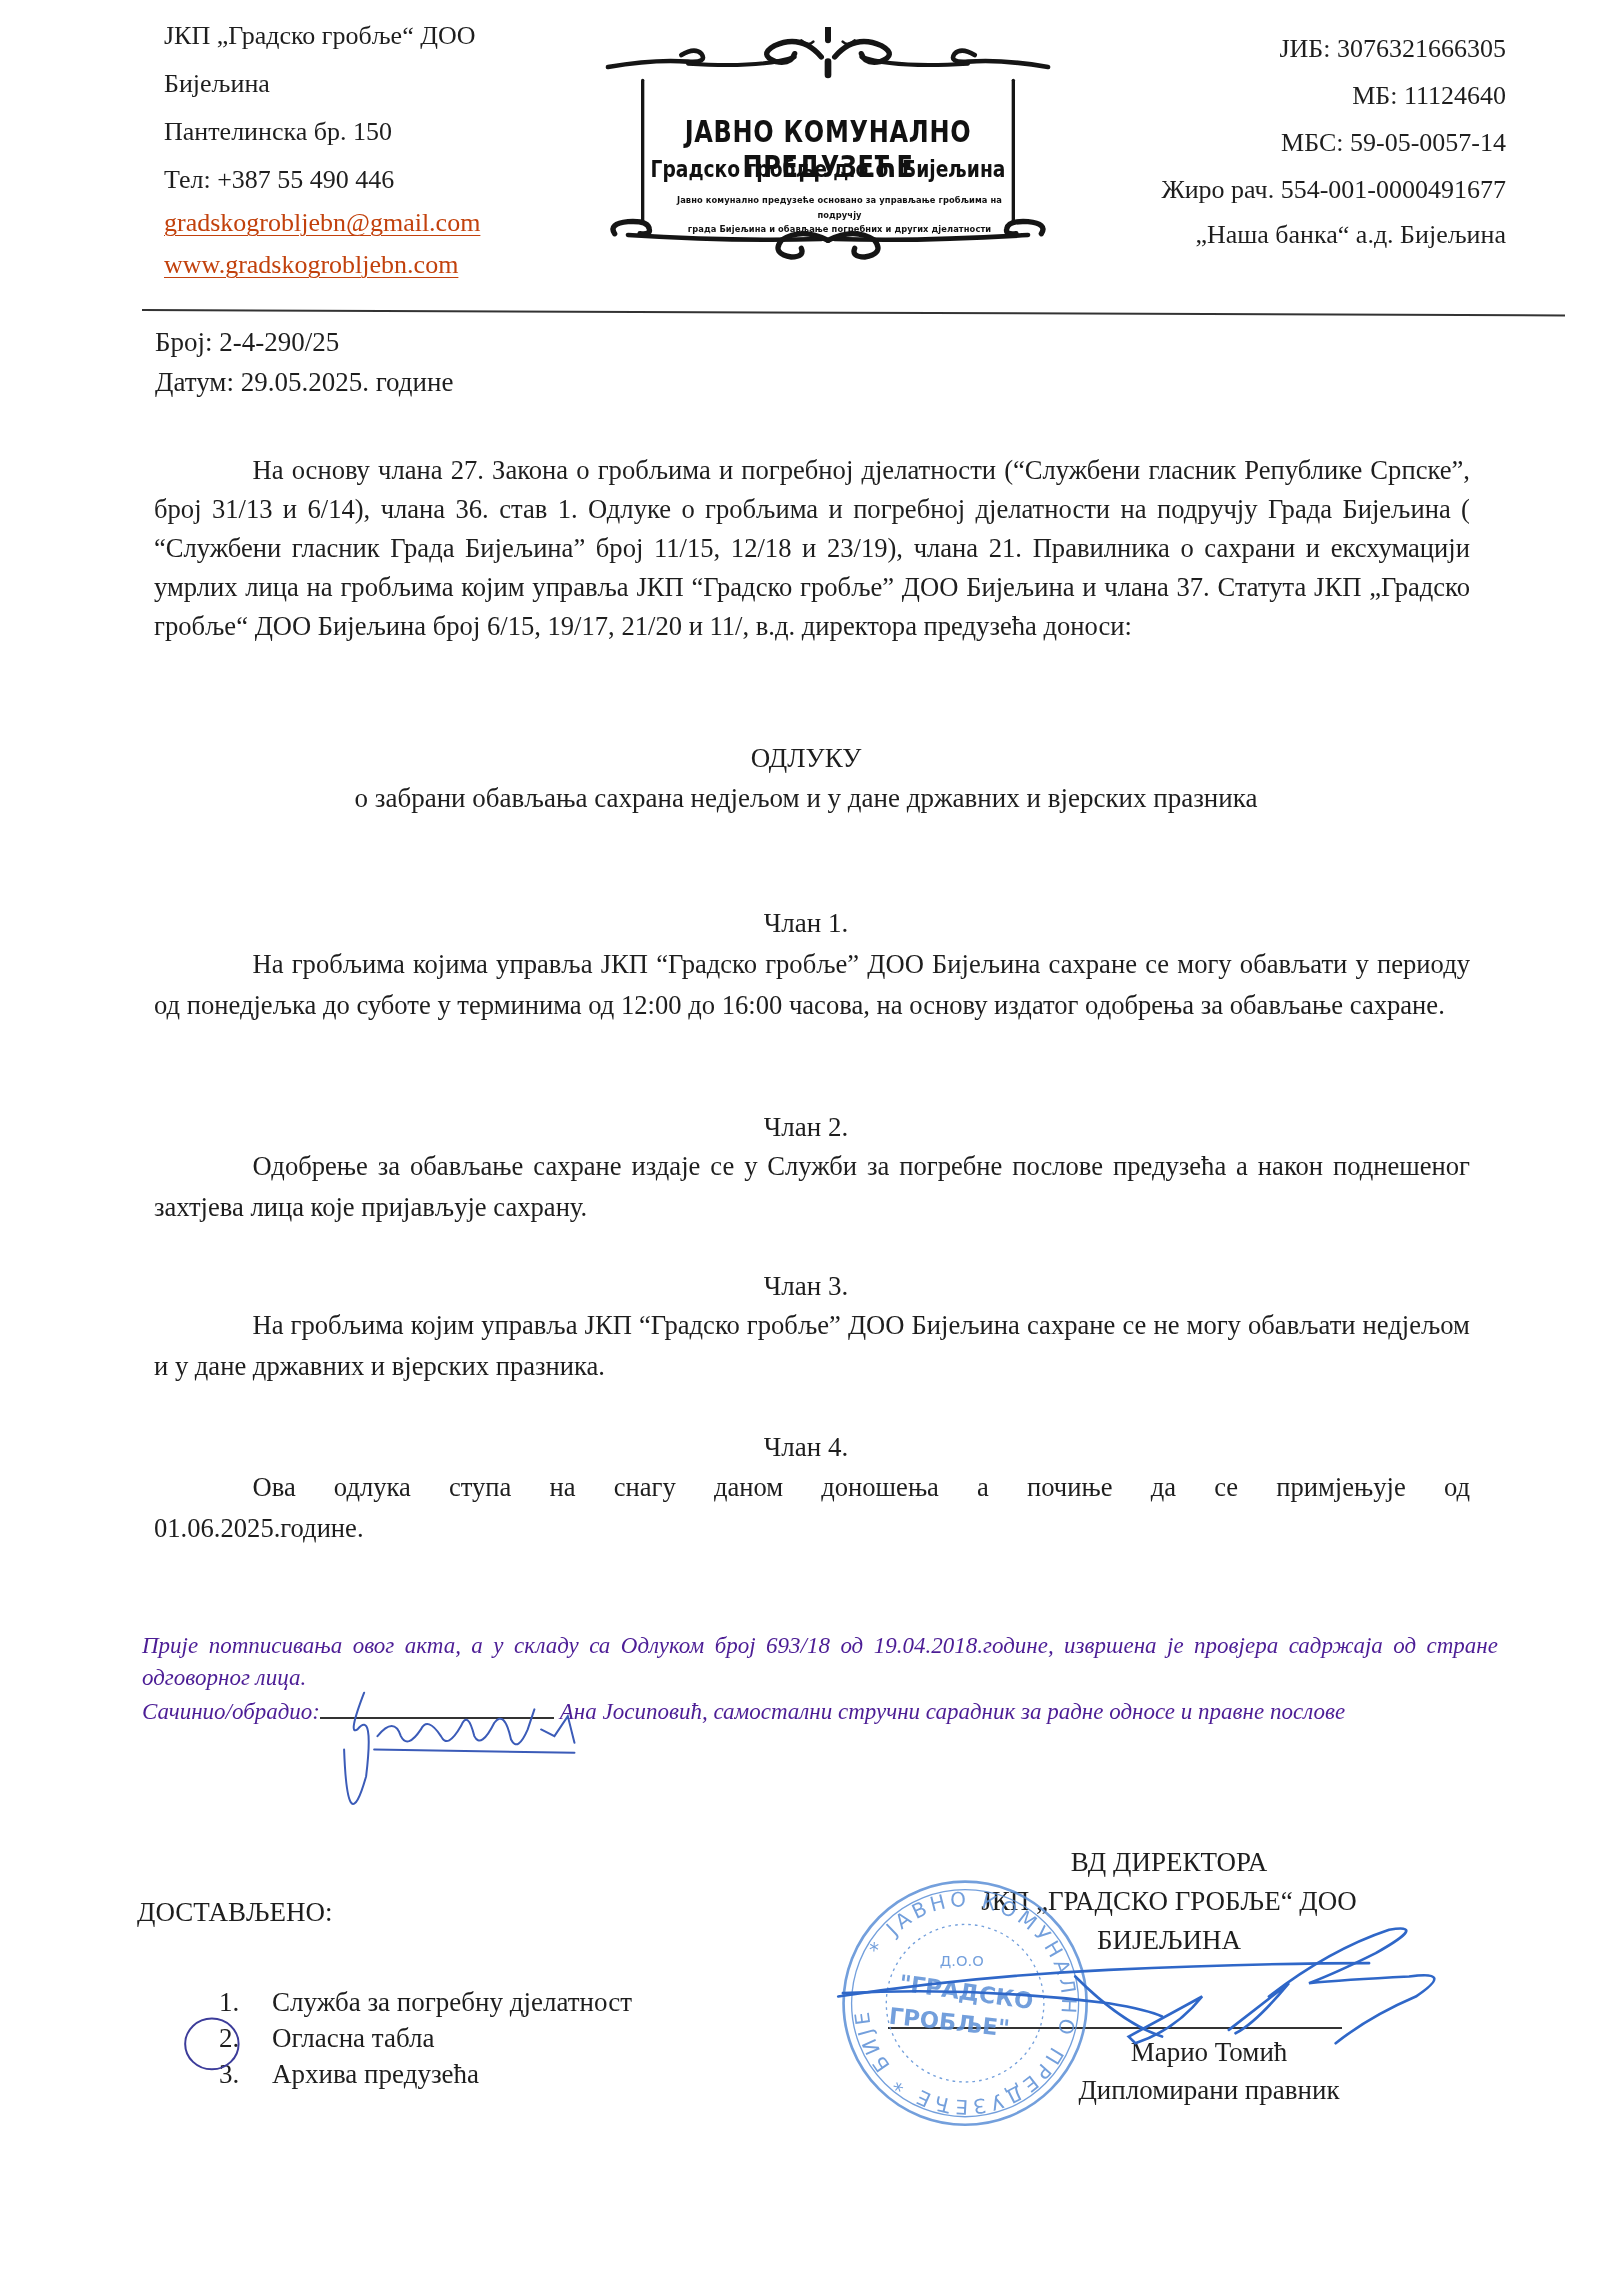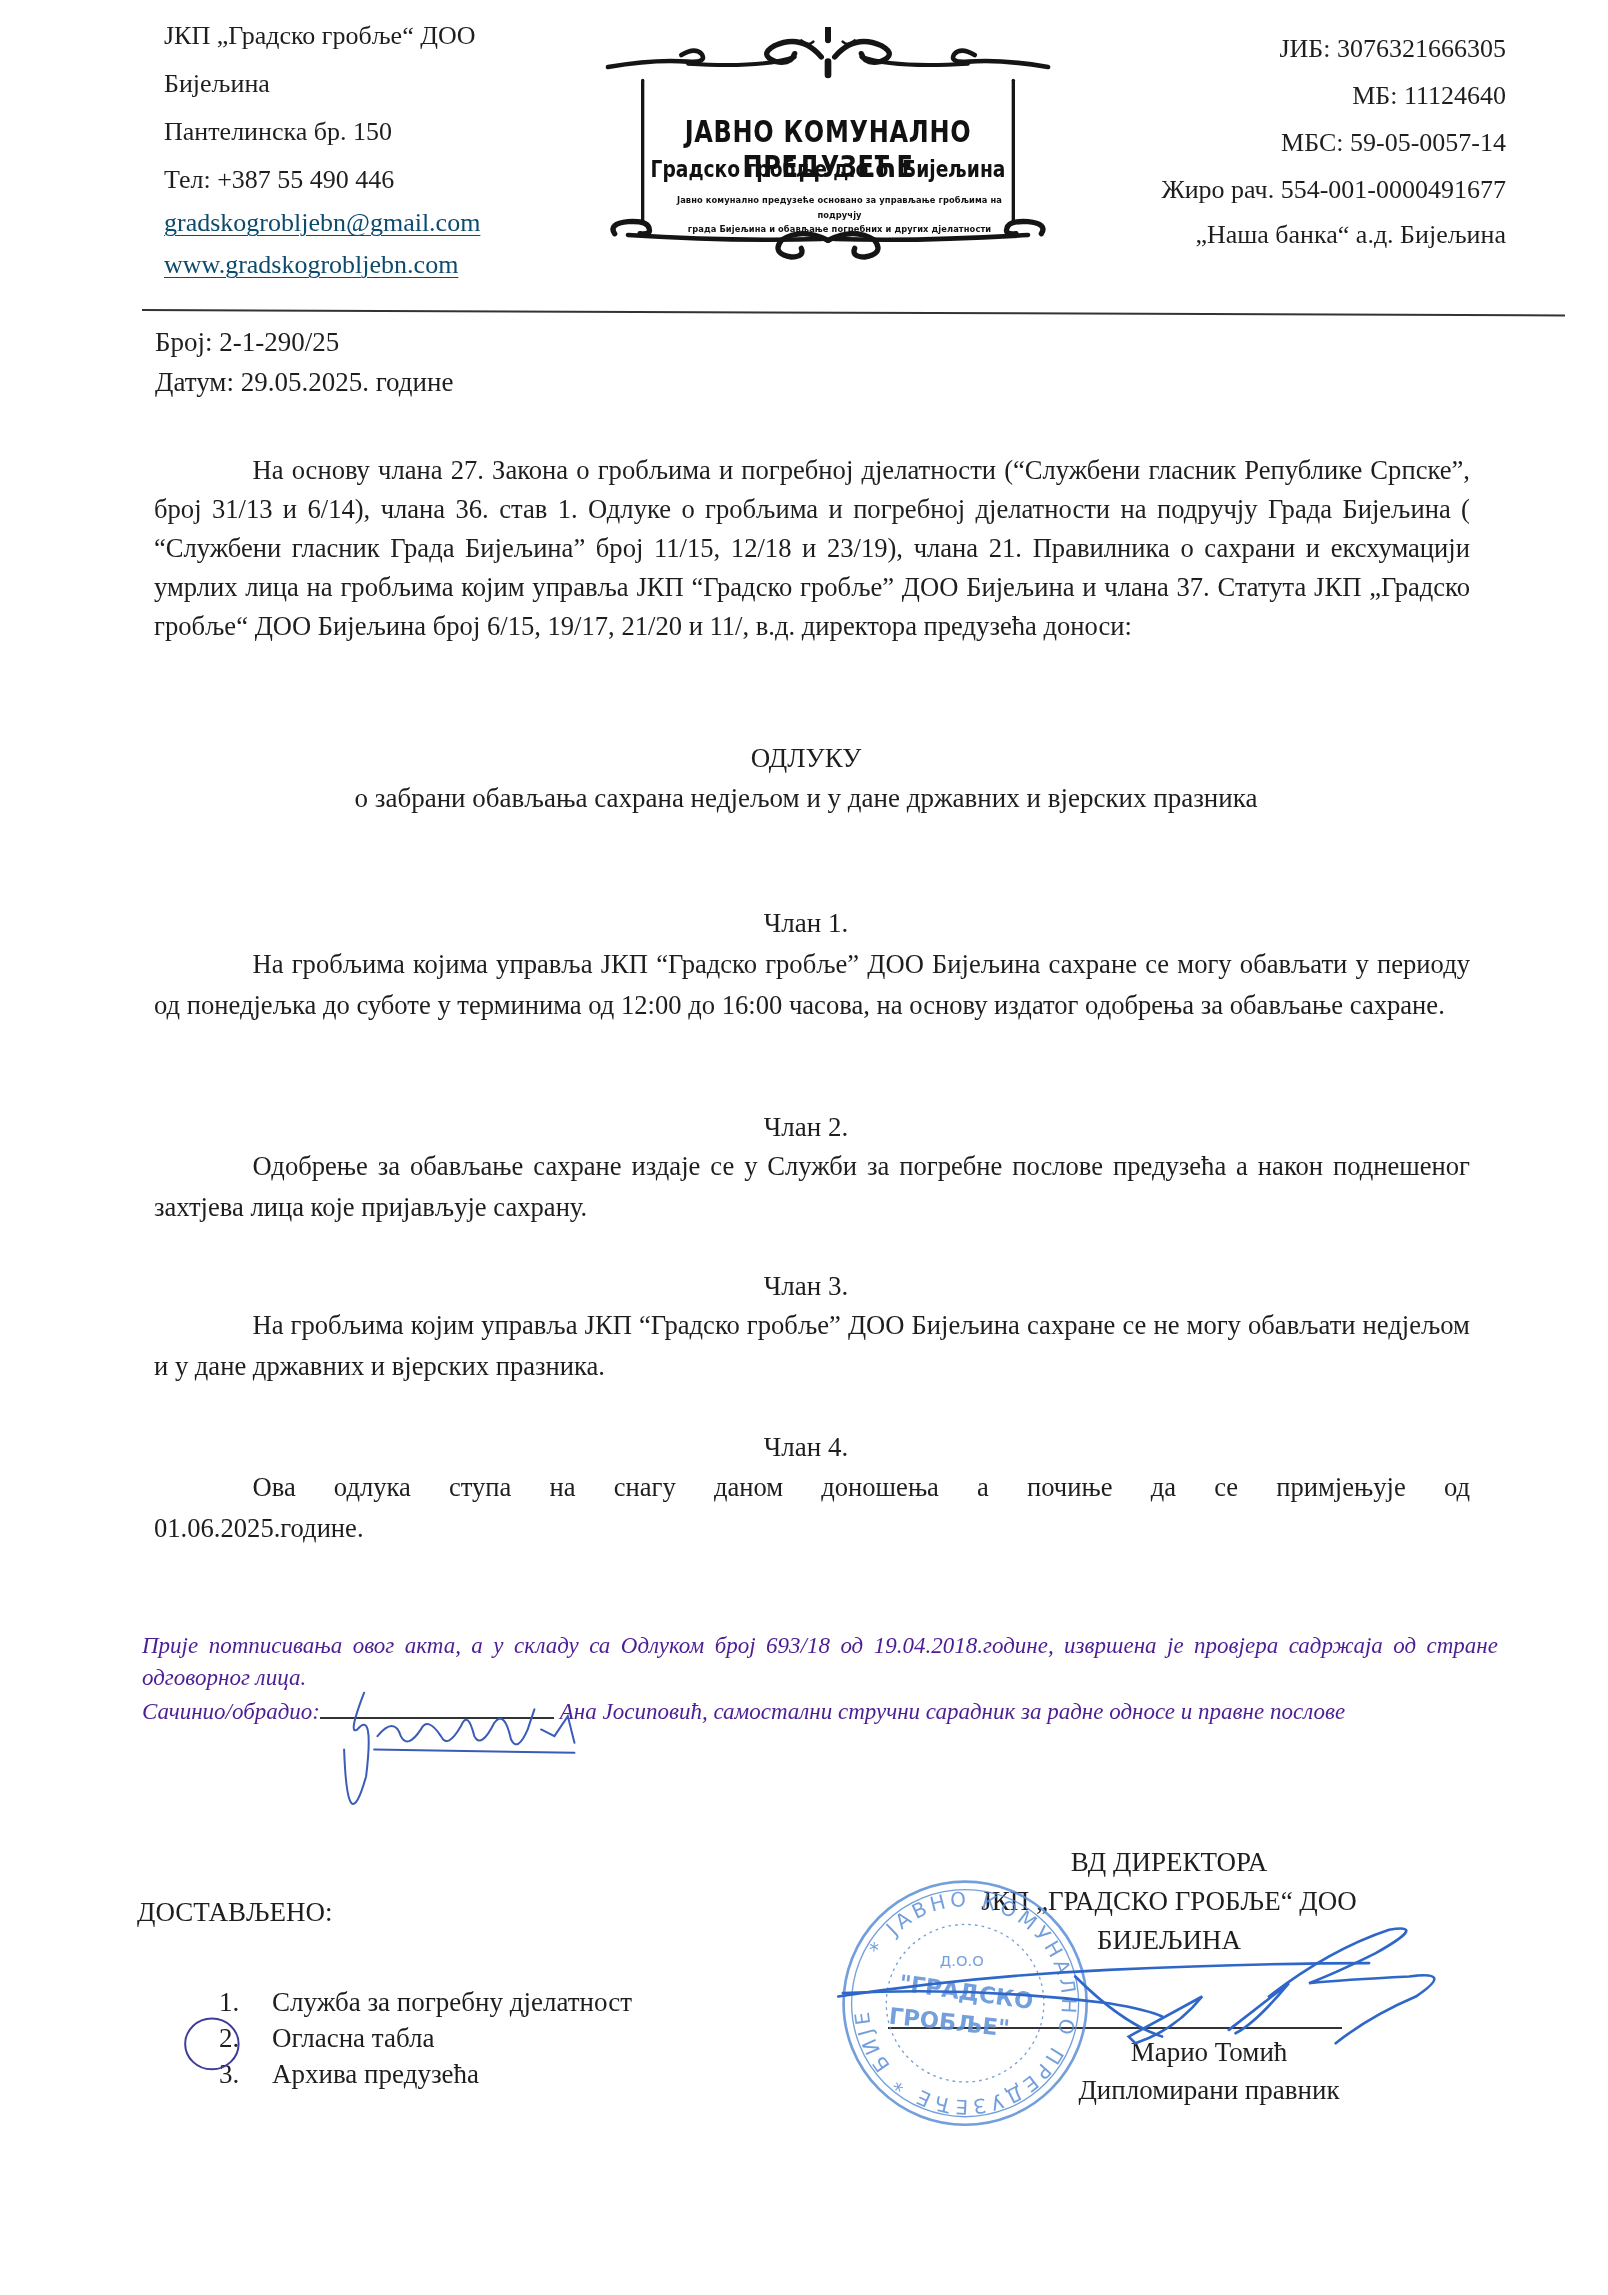--- a/index.html
+++ b/index.html
@@ -3,21 +3,21 @@
 <meta charset="utf-8">
 <style>
   html, body { margin: 0; padding: 0; background: #ffffff; }
   body { width: 1609px; height: 2295px; position: relative; overflow: hidden;
          font-family: "Liberation Serif", "DejaVu Serif", serif; color: #1e1e1e; }
   .abs { position: absolute; }
 
   
   .hdr-left { left: 164px; top: 12px; font-size: 26px; line-height: 48px; }
   .hdr-left div { white-space: nowrap; }
-  .hdr-left .link { text-decoration: underline; text-decoration-thickness: 1.3px; text-underline-offset: 4px; color: #0c4a6e; }
+  .hdr-left .link { text-decoration: underline; text-decoration-thickness: 1.3px; text-underline-offset: 4px; color: #c2410c; }
   .hdr-left .email { margin-top: -2.7px; line-height: 44px; }
   .hdr-left .web { line-height: 39px; }
 
   
   .logo { left: 601px; top: 27px; width: 454px; height: 260px; }
   .logo-title { position: absolute; left: 0; right: 0; top: 94px; text-align: center;
                 font-family: "DejaVu Sans", sans-serif; font-weight: bold; font-size: 24px; letter-spacing: 0.7px; transform: scaleY(1.25); color:#111; }
   .logo-sub { position: absolute; left: 0; right: 0; top: 132px; text-align: center;
               font-family: "DejaVu Sans", sans-serif; font-weight: bold; font-size: 18.7px; transform: scaleY(1.2); color:#111; }
   .logo-small { position: absolute; left: 40px; right: 40px; top: 166px; text-align: center;
@@ -104,21 +104,21 @@
   <div>ЈИБ: 3076321666305</div>
   <div>МБ: 11124640</div>
   <div>МБС: 59-05-0057-14</div>
   <div>Жиро рач. 554-001-0000491677</div>
   <div class="bank">„Наша банка“ а.д. Бијељина</div>
 </div>
 
 <div class="abs hrule"></div>
 
 <div class="abs ref">
-  <div>Број: 2-1-290/25</div>
+  <div>Број: 2-4-290/25</div>
   <div>Датум: 29.05.2025. године</div>
 </div>
 
 <div class="abs para" style="top:451px; line-height:39px;">
   <span class="indent"></span><span>На основу члана 27. Закона о гробљима и погребној дјелатности (“Службени гласник Републике Српске”, број 31/13 и 6/14), члана 36. став 1. Одлуке о гробљима и погребној дјелатности на подручју Града Бијељина ( “Службени гласник Града Бијељина” број 11/15, 12/18 и 23/19), члана 21. Правилника о сахрани и ексхумацији умрлих лица на гробљима којим управља ЈКП “Градско гробље” ДОО Бијељина и  члана 37. Статута ЈКП „Градско гробље“ ДОО Бијељина број 6/15, 19/17, 21/20 и 11/, в.д. директора  предузећа  доноси:</span>
 </div>
 
 <div class="abs center" style="top:740px;">ОДЛУКУ</div>
 <div class="abs center" style="top:780px;">о забрани обављања сахрана недјељом и у дане државних и вјерских  празника</div>
 

